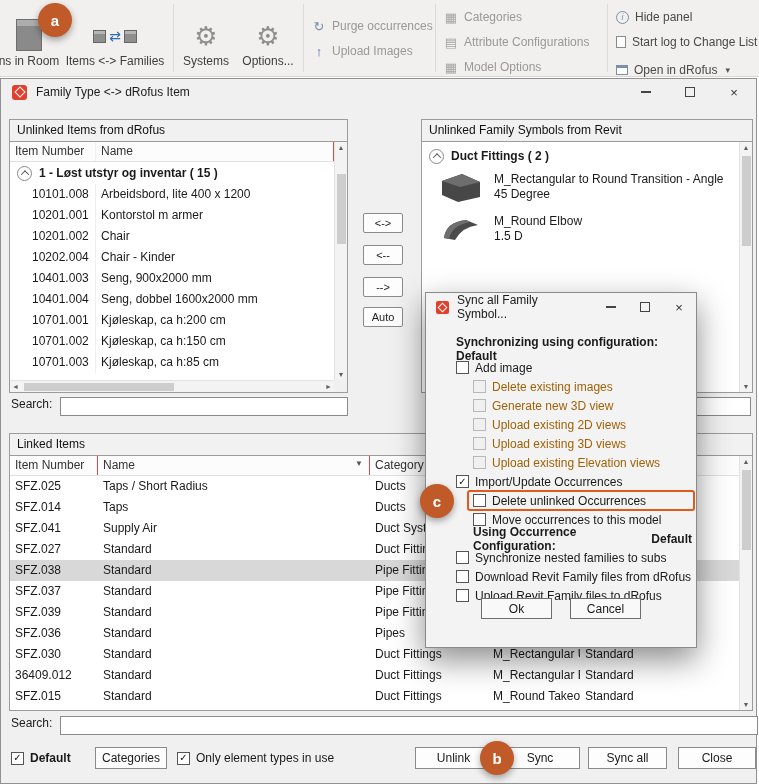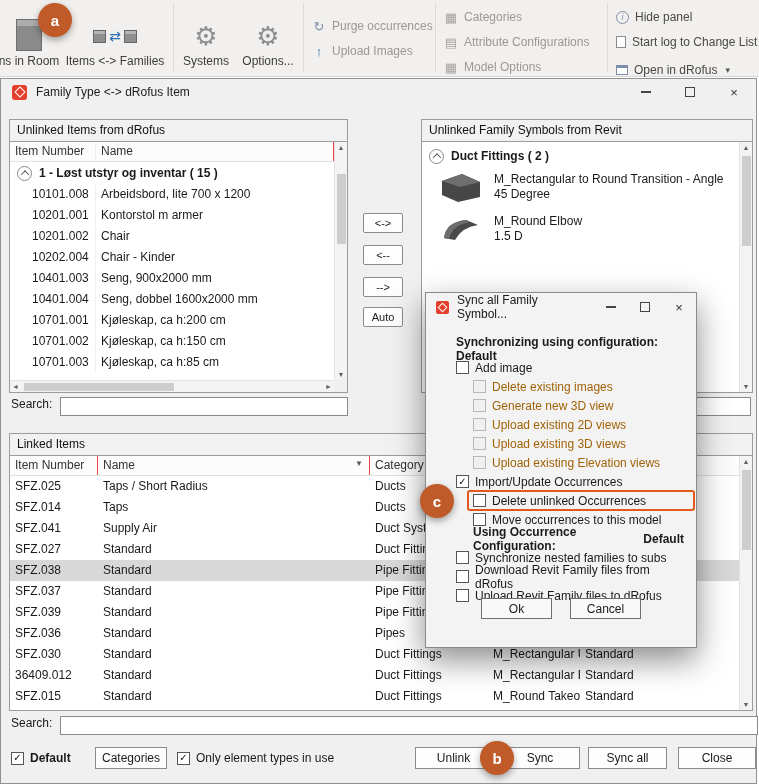--- a/index.html
+++ b/index.html
@@ -85,21 +85,21 @@
   .sort { position:absolute; right:6px; top:3px; font-size:8px; color:#555; }
   .lrow.sel { background:#d8d8d8; }
 
   
   .dlg { position:absolute; left:425px; top:292px; width:272px; height:356px; background:#f3f3f3; border:1px solid #8a8a8a; box-shadow:0 12px 30px rgba(0,0,0,.45); z-index:40; }
   .dlg-title { height:28px; display:flex; align-items:center; gap:8px; padding-left:10px; }
   .dlg-ic { width:13px; height:13px; border-radius:2px; background:#e2402c; position:relative; flex:none; }
   .dlg-ic::after { content:""; position:absolute; left:3px; top:3px; width:5px; height:5px; border:1.2px solid #fff; transform:rotate(45deg); }
   .dlg-controls { margin-left:auto; display:flex; }
   .dwc { width:34px; height:28px; display:flex; align-items:center; justify-content:center; color:#333; }
-  .dlg-body { position:absolute; left:0; right:0; top:28px; padding:14px 12px 0 30px; }
+  .dlg-body { position:absolute; left:0; right:0; top:28px; padding:14px 4px 0 30px; }
   .cfg-line { font-weight:bold; margin-bottom:7px; height:16px; }
   .cfg-val { font-weight:bold; }
   .srow { display:flex; align-items:center; gap:6px; height:19px; }
   .srow.ind1 { margin-left:17px; }
   .srow.hl { border:2px solid #e05a1e; border-radius:3px; height:21px; margin-top:-1px; margin-bottom:-1px; margin-left:11px; padding:0 4px; width:228px; }
   .cb { width:13px; height:13px; border:1px solid #555; background:#fff; flex:none; display:flex; align-items:center; justify-content:center; font-size:10px; color:#111; line-height:1; }
   .cb.dis { border-color:#b8b8b8; background:#f0f0f0; }
   .lbl.dis { color:#a16207; }
   .occ-line { font-weight:bold; }
   .dlg-btns { position:absolute; left:0; right:0; bottom:28px; display:flex; justify-content:center; gap:18px; }
@@ -200,21 +200,21 @@
       </div>
       <div class="grow">
         <span class="circ">
             <span class="chev-up"></span>
           </span>
         <span>1 - Løst utstyr og inventar ( 15 )</span>
       </div>
       <div id="unlinked-rows">
           <div class="trow">
             <span class="cell un1 ind">10101.008</span>
-            <span class="cell un2">Arbeidsbord, lite 700 x 1200</span>
+            <span class="cell un2">Arbeidsbord, lite 400 x 1200</span>
           </div>
           <div class="trow">
             <span class="cell un1 ind">10201.001</span>
             <span class="cell un2">Kontorstol m armer</span>
           </div>
           <div class="trow">
             <span class="cell un1 ind">10201.002</span>
             <span class="cell un2">Chair</span>
           </div>
           <div class="trow">

